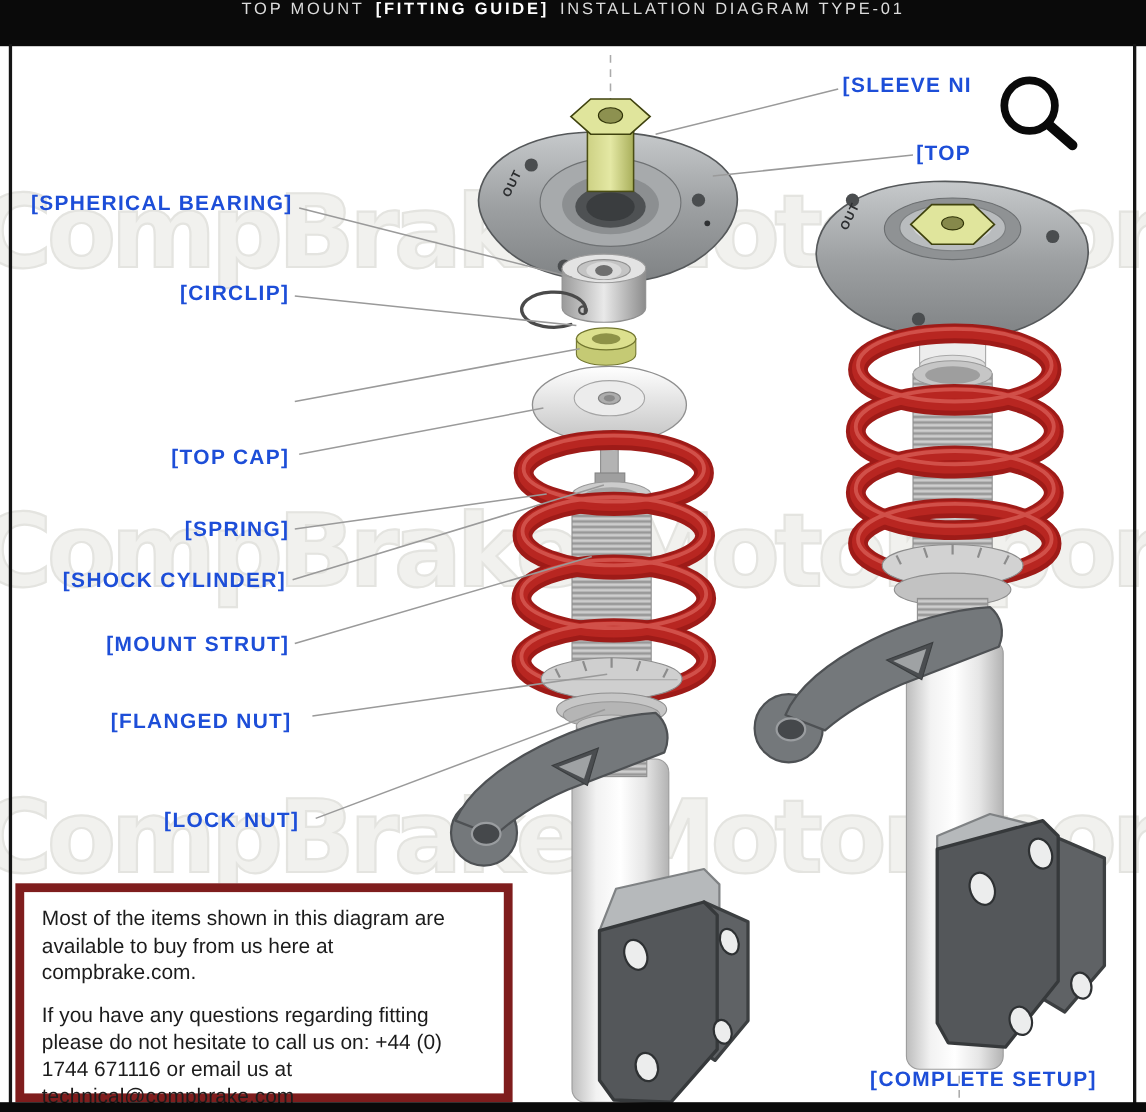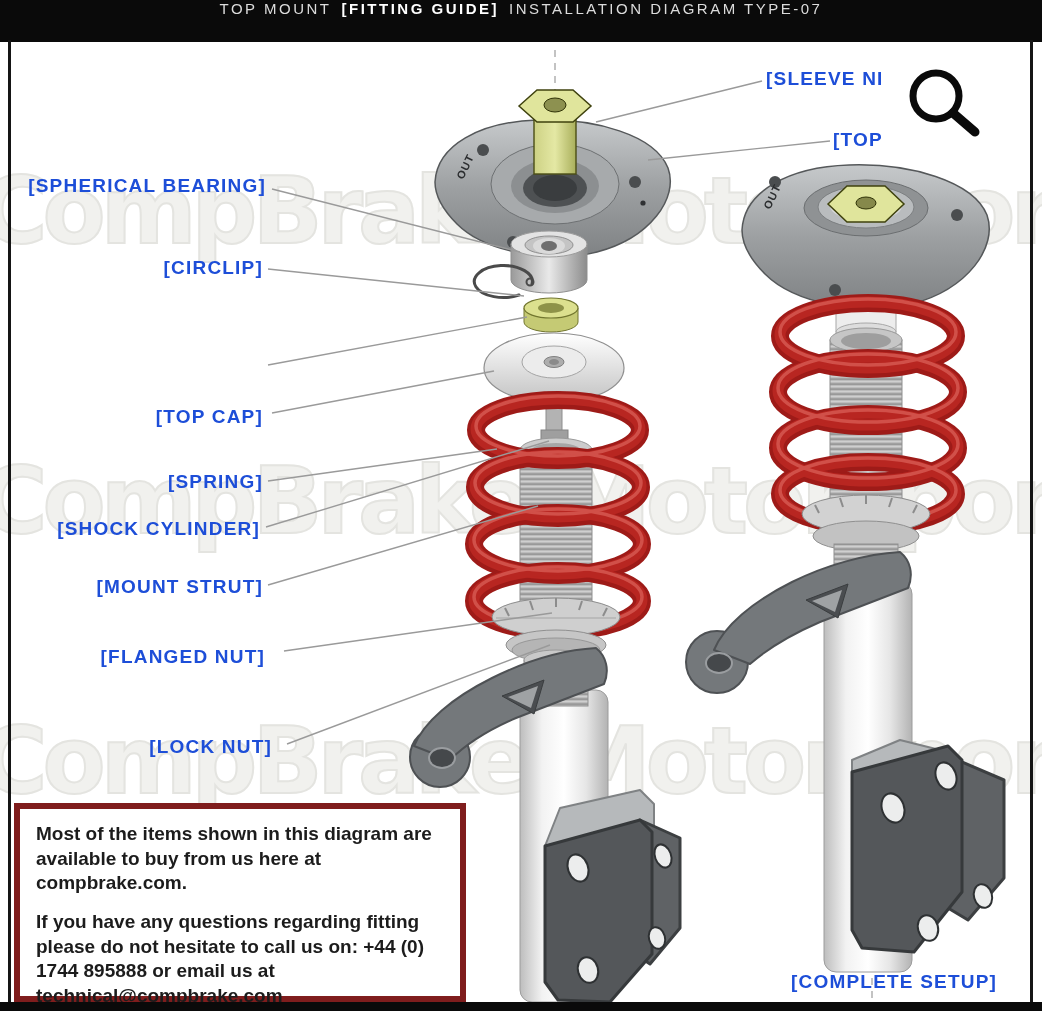--- a/index.html
+++ b/index.html
@@ -22,35 +22,35 @@
       font-family:"DejaVu Sans",sans-serif;font-weight:800;font-size:92px;letter-spacing:-5px;
       color:#f1f1ee;-webkit-text-stroke:2px #e4e4e0;}
   .wm1{top:158px;} .wm2{top:448px;} .wm3{top:708px;}
   
   .lbl{position:absolute;font-weight:600;font-size:19px;letter-spacing:1.2px;color:#1d4ed8;
        white-space:nowrap;z-index:5;}
   
   svg.art{position:absolute;left:0;top:0;z-index:2;}
   
   .infobox{position:absolute;left:14px;top:803px;width:452px;height:199px;box-sizing:border-box;
-           border:6px solid #7f1d1d;background:#fff;padding:13px 16px;z-index:5;font-weight:bold;}
+           border:8px solid #7f1d1d;background:#fff;padding:13px 16px;z-index:5;}
   .infobox p{margin:0 0 14px 0;font-size:19px;line-height:1.3;color:#1c1c1c;}
   .infobox p:last-child{margin-bottom:0;}
   
   .mag{position:absolute;left:905px;top:62px;z-index:7;cursor:pointer;}
 </style>
 </head>
 <body>
 
 <div class="page">
 
   <div class="banner">
     <span>TOP MOUNT</span>
     <span class="bold">[FITTING GUIDE]</span>
-    <span>INSTALLATION DIAGRAM TYPE-07</span>
+    <span>INSTALLATION DIAGRAM TYPE-01</span>
   </div>
 
   <div class="edge left"></div>
   <div class="edge right"></div>
   <div class="bottombar"></div>
 
   <div class="wm wm1"><span>CompBrake-Motorsport</span></div>
   <div class="wm wm2"><span>CompBrake-Motorsport</span></div>
   <div class="wm wm3"><span>CompBrake-Motorsport</span></div>
 
@@ -301,21 +301,21 @@
   <div class="lbl" style="right:779px;top:406px;">[TOP CAP]</div>
   <div class="lbl" style="right:779px;top:471px;">[SPRING]</div>
   <div class="lbl" style="right:782px;top:518px;">[SHOCK CYLINDER]</div>
   <div class="lbl" style="right:779px;top:576px;">[MOUNT STRUT]</div>
   <div class="lbl" style="right:777px;top:646px;">[FLANGED NUT]</div>
   <div class="lbl" style="right:770px;top:736px;">[LOCK NUT]</div>
   <div class="lbl" style="left:791px;top:971px;">[COMPLETE SETUP]</div>
 
   <div class="infobox">
     <p>Most of the items shown in this diagram are available to buy from us here at compbrake.com.</p>
-    <p>If you have any questions regarding fitting please do not hesitate to call us on: +44 (0) 1744 895888 or email us at technical@compbrake.com</p>
+    <p>If you have any questions regarding fitting please do not hesitate to call us on: +44 (0) 1744 671116 or email us at technical@compbrake.com</p>
   </div>
 
   <svg class="mag" width="85" height="82" viewBox="0 0 85 82">
     <circle cx="31" cy="34" r="23" fill="none" stroke="#0a0a0a" stroke-width="7"></circle>
     <line x1="48" y1="51" x2="70" y2="70" stroke="#0a0a0a" stroke-width="9" stroke-linecap="round"></line>
   </svg>
 
 </div>
 
 </body></html>

